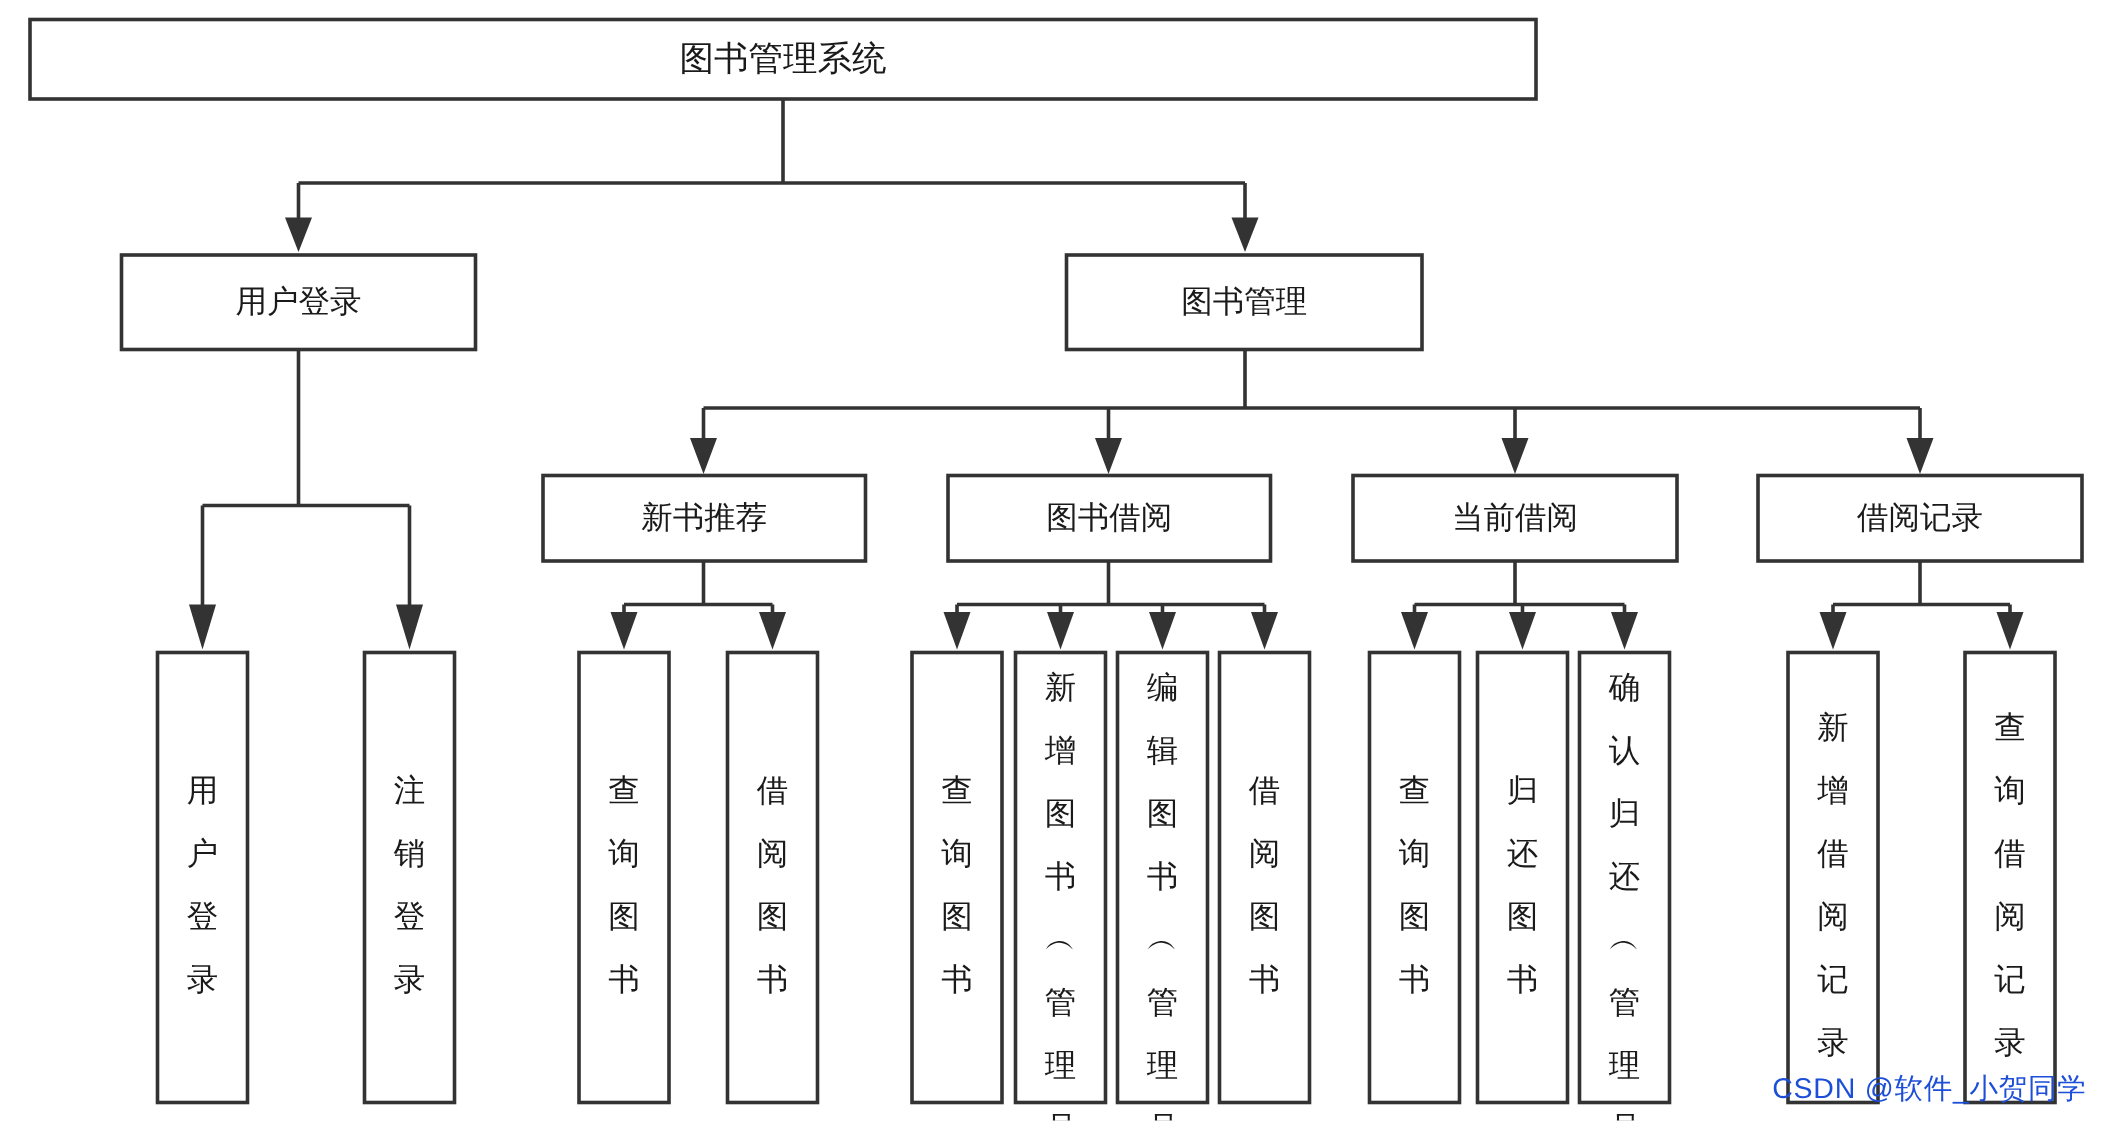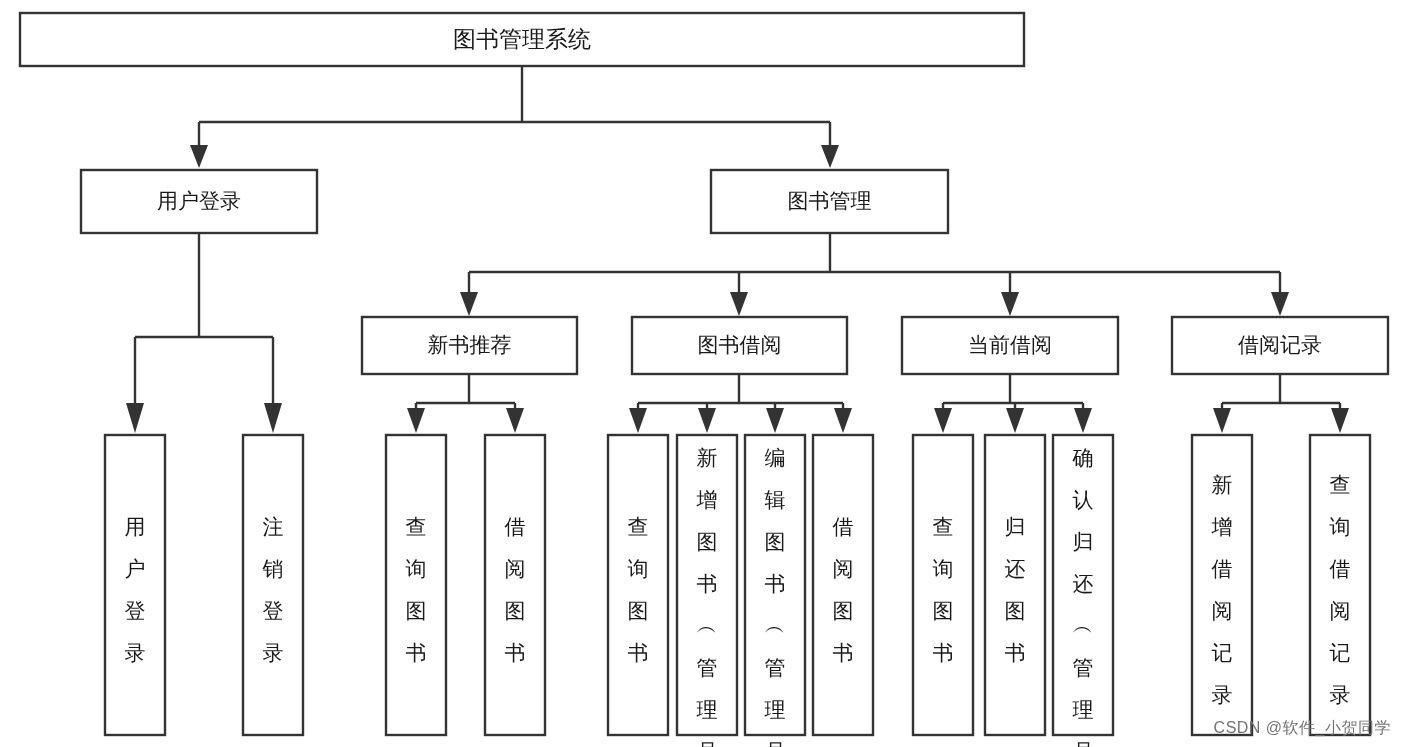--- a/index.html
+++ b/index.html
@@ -47,22 +47,22 @@
   }
   .arrow-head {
     fill: #333333;
     stroke: none;
   }
   .watermark {
     position: absolute;
     right: 14px;
     bottom: 8px;
     font-family: "Liberation Sans", "DejaVu Sans", sans-serif;
-    font-size: 16px;
-    color: #737373;
+    font-size: 19px;
+    color: #1d4ed8;
     white-space: nowrap;
     letter-spacing: 0.5px;
     pointer-events: none;
   }
 </style>
 </head>
 <body>
 
 <svg id="diagram" viewBox="0 0 1405 747">
 

